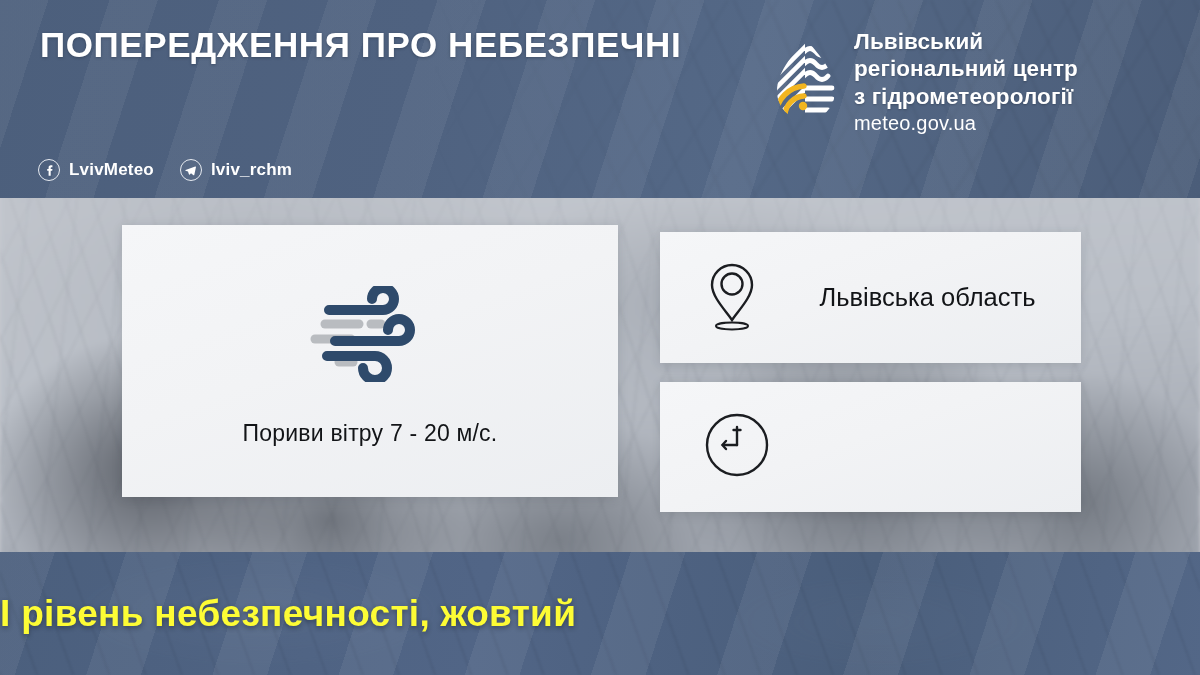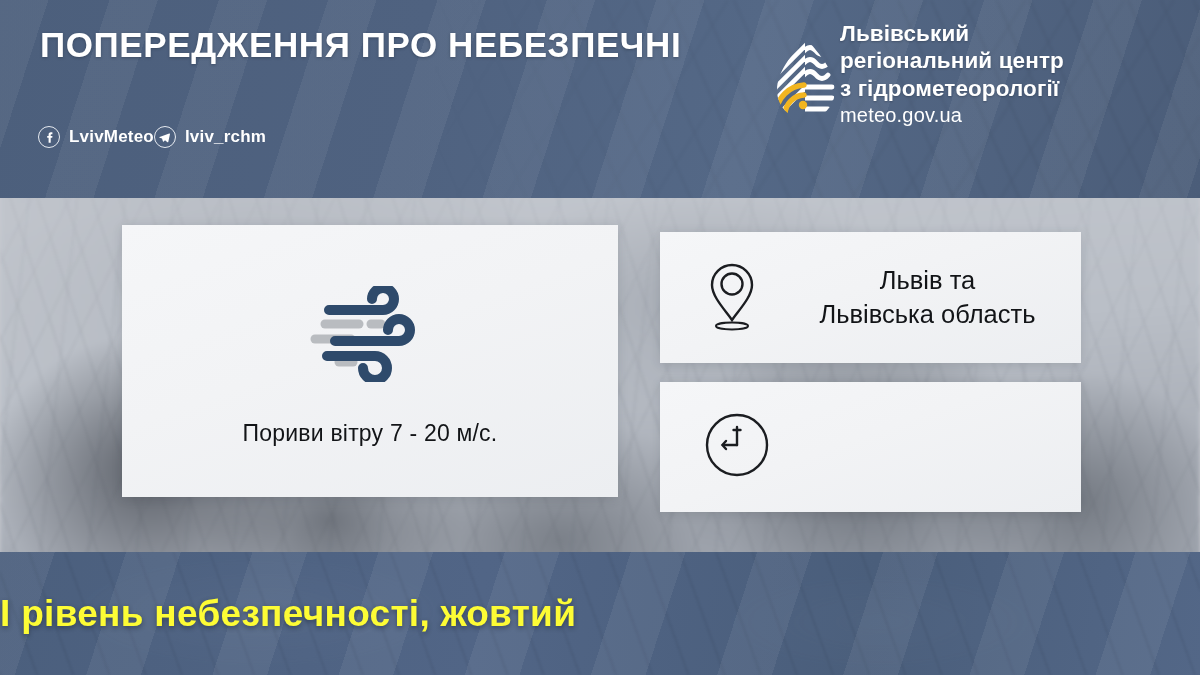--- a/index.html
+++ b/index.html
@@ -85,23 +85,24 @@
     font-size: 35px;
     font-weight: bold;
     line-height: 1.30;
     letter-spacing: .6px;
     text-transform: uppercase;
     text-shadow: 0 1px 3px rgba(20,28,40,.35);
   }
 
   .socials {
     position: absolute;
-    left: 38px; top: 126px;
-    display: flex;
-    align-items: center;
+    left: 38px; top: 159px;
+    display: flex;
+    align-items: center;
+    gap: 26px;
   }
   .social {
     display: flex;
     align-items: center;
     gap: 9px;
   }
   .social-glyph {
     width: 22px; height: 22px;
     border: 1.6px solid #e6eaf0;
     border-radius: 50%;
@@ -111,23 +112,24 @@
   .social-label {
     color: #ffffff;
     font-size: 17px;
     font-weight: bold;
     letter-spacing: .2px;
   }
 
   
   .brand {
     position: absolute;
-    left: 772px; top: 20px;
-    display: flex;
-    align-items: flex-end;
+    left: 772px; top: 28px;
+    display: flex;
+    align-items: center;
+    gap: 14px;
   }
   .brand-text {
     color: #ffffff;
     font-size: 22.5px;
     font-weight: bold;
     line-height: 1.22;
     letter-spacing: .1px;
     text-shadow: 0 1px 2px rgba(20,28,40,.3);
   }
   .brand-url {
@@ -349,21 +351,20 @@
 
     <span>
       <svg width="56" height="72" viewBox="0 0 56 72" aria-hidden="true">
         <path d="M28 5 C17 5, 8 14, 8 25 C8 37, 22 51, 28 60 C34 51, 48 37, 48 25 C48 14, 39 5, 28 5 Z" fill="none" stroke="#1b1d21" stroke-width="2.4"></path>
         <circle cx="28" cy="24" r="10.5" fill="none" stroke="#1b1d21" stroke-width="2.4"></circle>
         <ellipse cx="28" cy="66" rx="16" ry="3.4" fill="none" stroke="#1b1d21" stroke-width="2"></ellipse>
       </svg>
     </span>
 
     <div class="side-text">
-      <div>Львів та</div>
       <div>Львівська область</div>
     </div>
   </div>
 
   <div class="card card-date">
 
     <span>
       <svg width="66" height="66" viewBox="0 0 66 66" aria-hidden="true">
         <circle cx="33" cy="33" r="30" fill="none" stroke="#1b1d21" stroke-width="2.4"></circle>
         <g stroke="#1b1d21" stroke-width="2.4" stroke-linecap="round" fill="none">

